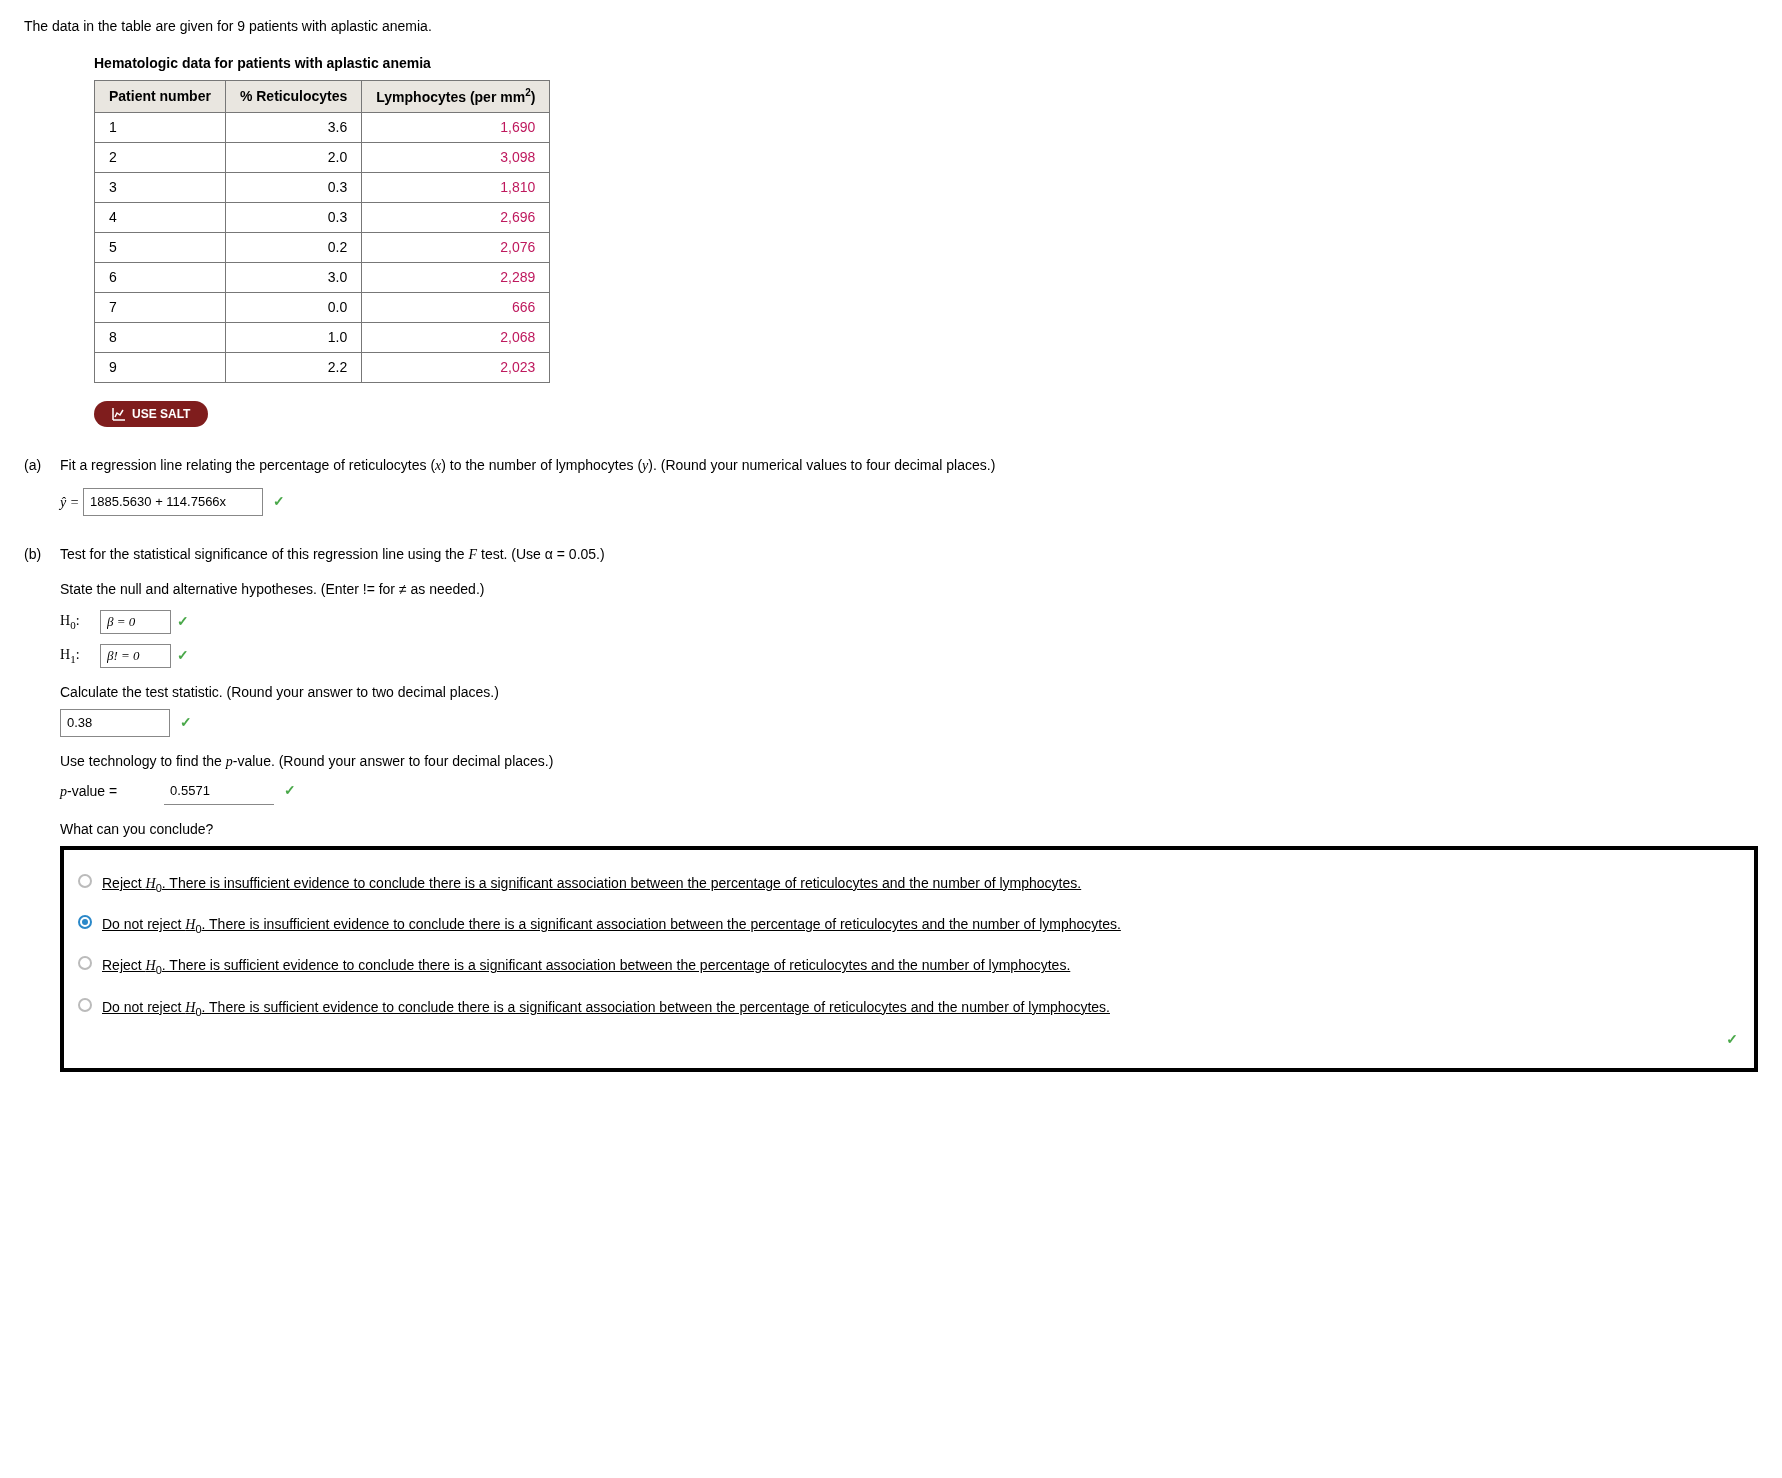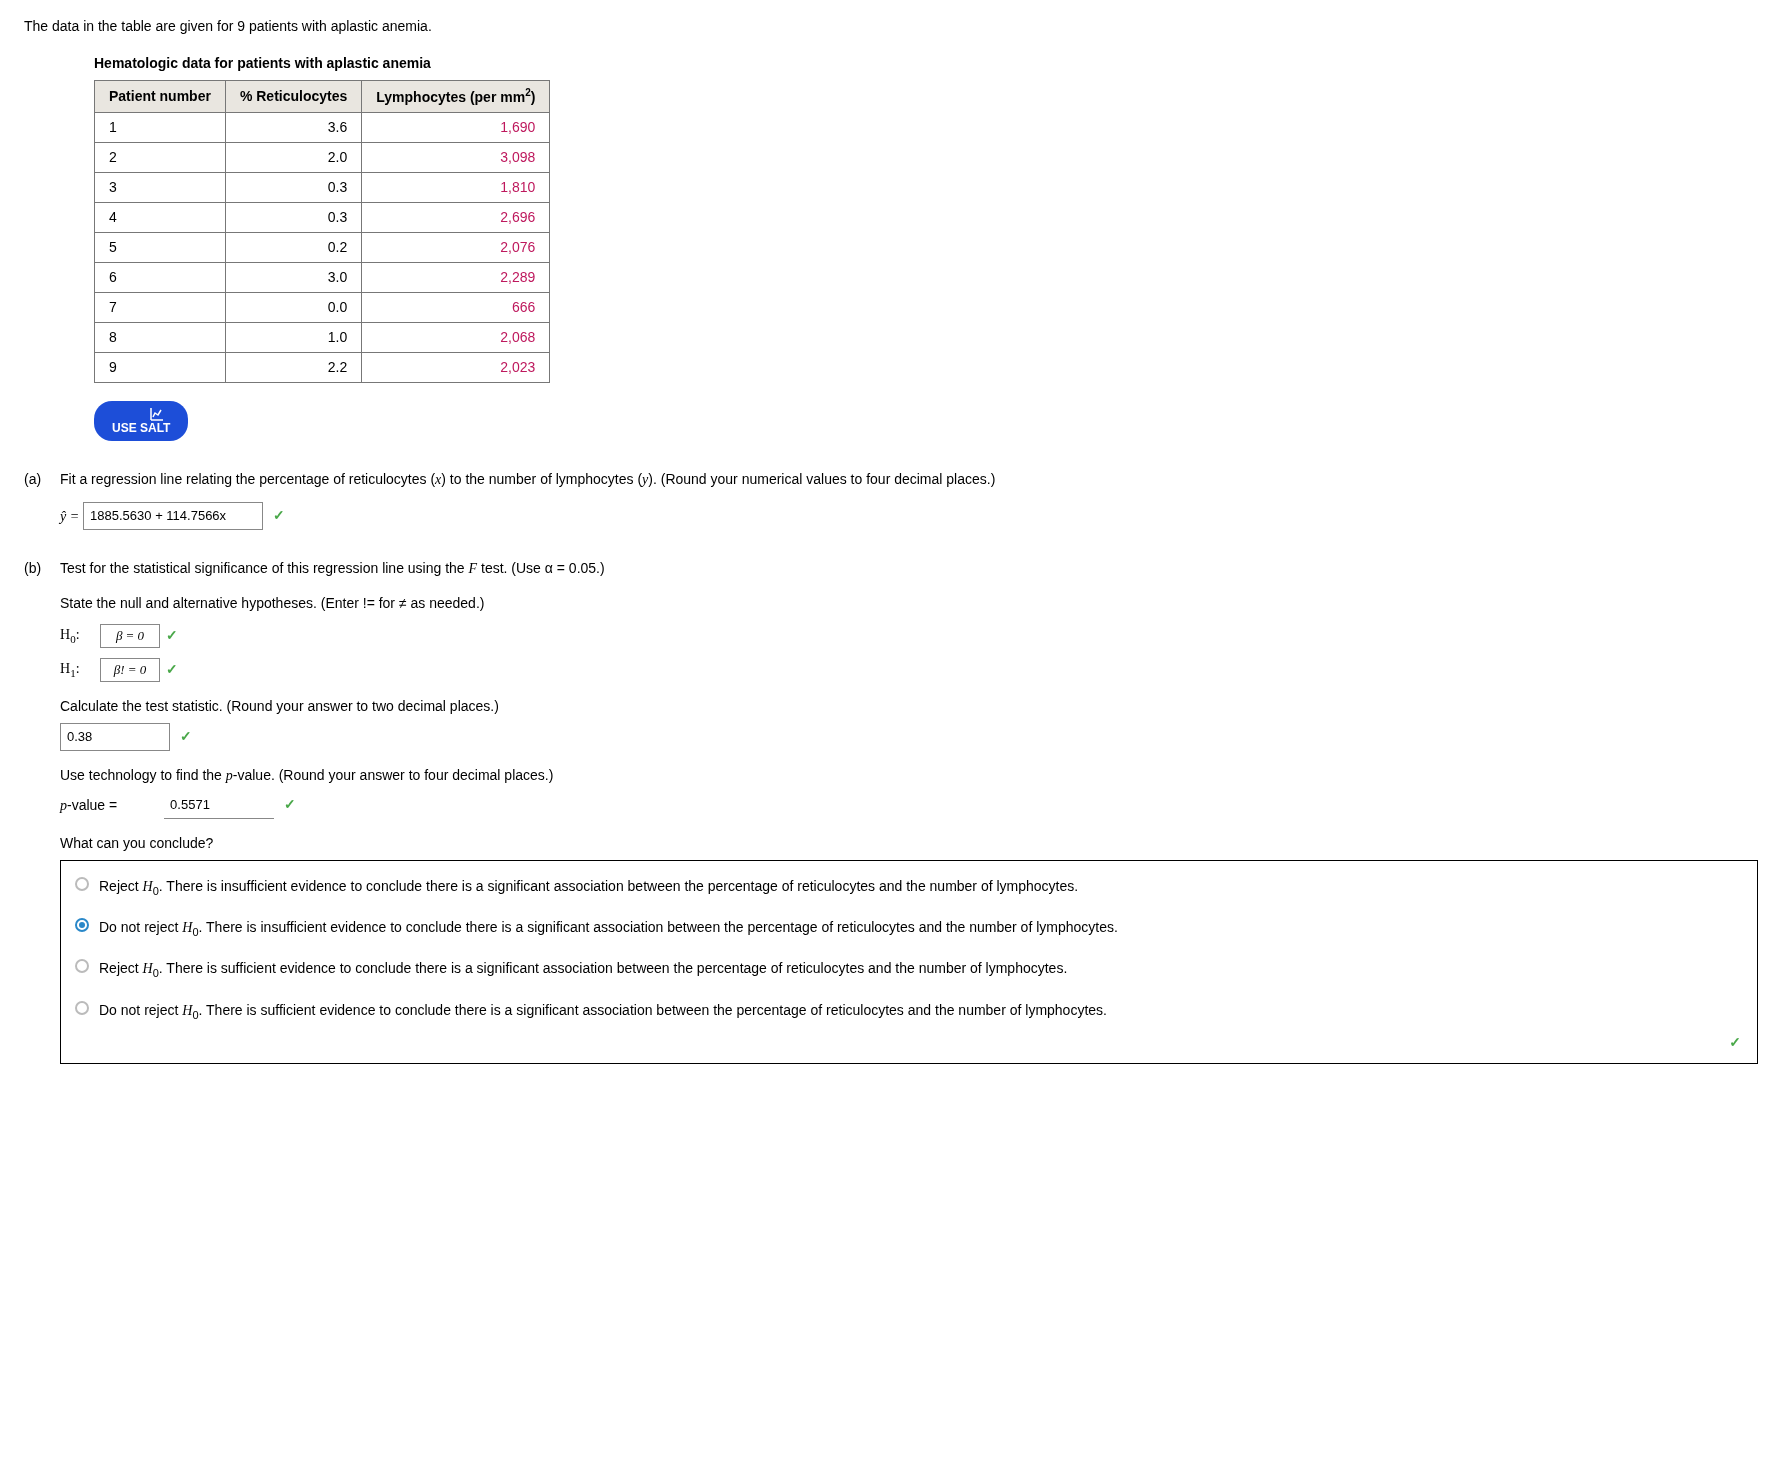--- a/index.html
+++ b/index.html
@@ -29,31 +29,30 @@
   }
   table.data th {
     background: #e9e6e0;
     font-weight: bold;
   }
   table.data td.num-right { text-align: right; }
   sup { font-size: 10px; vertical-align: super; }
   .red { color: #be185d; }
   .salt-btn {
     display: inline-flex;
-    align-items: flex-end;
-    background: #1d4ed8;
+    align-items: center;
+    background: #7f1d1d;
     color: #fff;
     border: none;
     border-radius: 18px;
     padding: 6px 18px;
     font-size: 12px;
     font-weight: bold;
     margin-left: 70px;
     cursor: pointer;
-    flex-direction: column;
   }
   .salt-btn svg { margin-right: 6px; }
   .part {
     display: flex;
     margin-top: 28px;
   }
   .part-label {
     width: 36px;
     flex-shrink: 0;
   }
@@ -72,32 +71,32 @@
     margin-left: 6px;
     display: inline-block;
   }
   .italic-var { font-style: italic; font-family: 'Times New Roman', serif; }
   .sub { font-size: 11px; vertical-align: sub; }
   .hyp-row { display: flex; align-items: center; margin: 10px 0; }
   .hyp-label { width: 40px; font-family: 'Times New Roman', serif; }
   .hyp-input {
     border: 1px solid #888;
     padding: 2px 6px;
-    width: 60px;
+    width: 71px;
     font-style: italic;
     font-family: 'Times New Roman', serif;
     font-size: 13px;
     height: 24px;
     box-sizing: border-box;
-    text-align: center;
   }
   .radio-box {
-    border: 1px solid #000000;
-    padding: 6px 10px;
+    border: 4px solid #000000;
+    padding: 14px 10px;
     margin-top: 6px;
+    text-decoration: underline;
   }
   .radio-row {
     display: flex;
     align-items: flex-start;
     padding: 8px 4px;
   }
   .radio-circle {
     width: 14px;
     height: 14px;
     border-radius: 50%;

